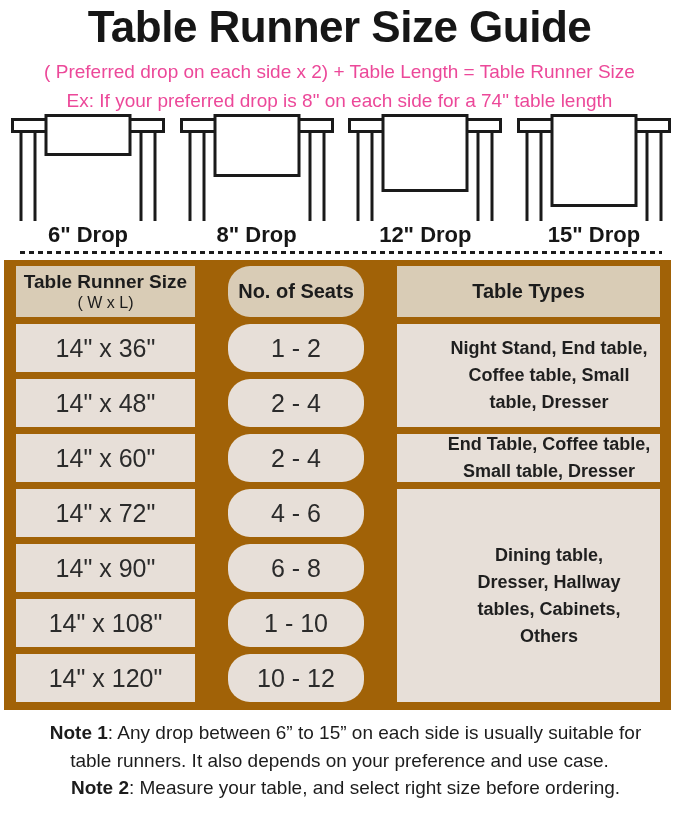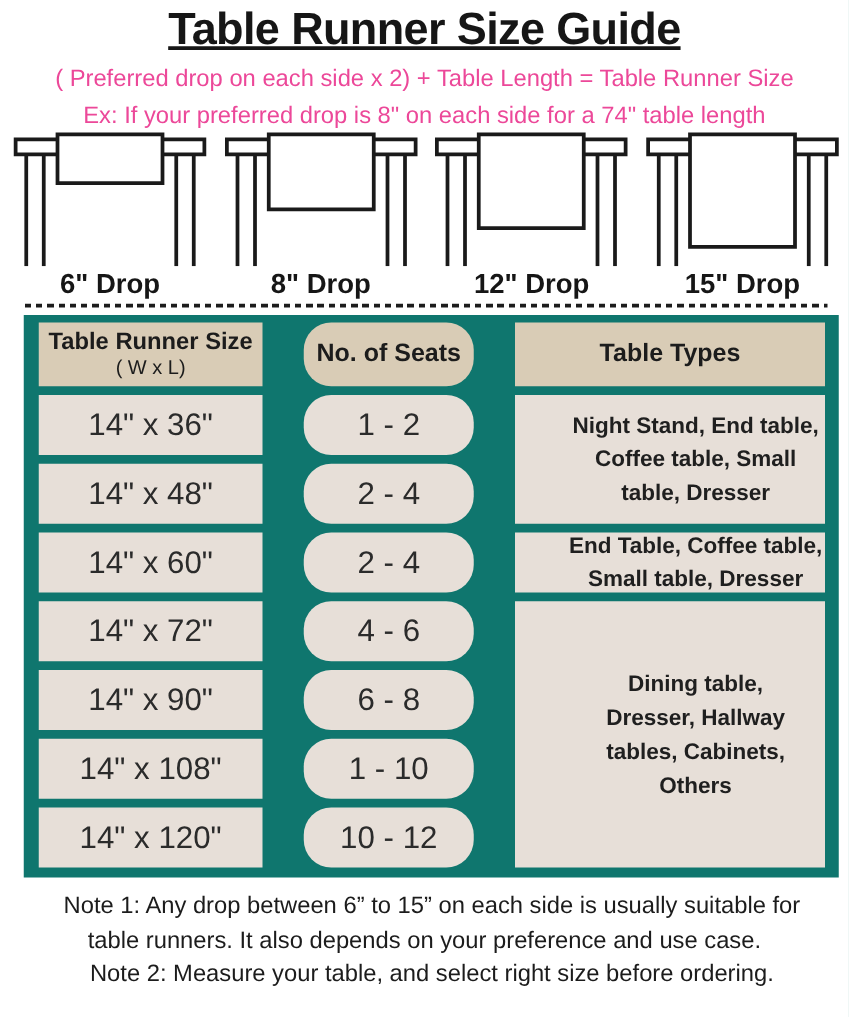--- a/index.html
+++ b/index.html
@@ -8,26 +8,25 @@
     background: #ffffff;
     overflow: hidden;
     font-family: "Liberation Sans", sans-serif;
     color: #1c1c1c;
   }
   .page { width: 679px; height: 826px; }
 
   
   .title {
     text-align: center;
-    font-size: 36px;
+    font-size: 44px;
     font-weight: bold;
     letter-spacing: -0.5px;
     margin-top: 2px;
     color: #161616;
-    text-decoration: underline;
   }
   .intro-line {
     text-align: center;
     font-size: 19px;
     white-space: nowrap;
     color: #ec4899;
   }
   .intro-line.formula { margin-top: 9px; }
   .intro-line.ex1 { margin-top: 7px; }
   .intro-line.ex2 { margin-top: 7px; }
@@ -47,22 +46,22 @@
     color: #161616;
   }
   .dashed-line {
     height: 3px;
     margin: 3px 17px 0 20px;
     background: repeating-linear-gradient(90deg, #1c1c1c 0 5px, transparent 5px 9px);
   }
 
   
   .size-grid {
-    margin: 6px 8px 0 19px;
-    background: #0f766e;
+    margin: 6px 8px 0 4px;
+    background: #a16207;
     padding: 6px 11px 8px 12px;
     display: grid;
     grid-template-columns: 179px 136px 1fr;
     grid-template-rows: 51px repeat(7, 48px);
     gap: 7px 33px;
   }
   .hcell {
     background: #d9ccb6;
     display: flex; flex-direction: column;
     align-items: center; justify-content: center;
@@ -99,21 +98,21 @@
 
   
   .notes { margin-top: 9px; }
   .note {
     text-align: center;
     font-size: 19px;
     line-height: 1.45;
     white-space: pre-line;
     color: #1c1c1c;
   }
-  .note b { font-weight: normal; margin-left: 12px; }
+  .note b { font-weight: bold; margin-left: 12px; }
 </style>
 </head>
 <body>
 
 <div class="page">
 
   <h1 class="title">Table Runner Size Guide</h1>
 
   <p class="intro-line formula">( Preferred drop on each side x 2) + Table Length = Table Runner Size</p>
   <p class="intro-line ex1">Ex: If your preferred drop is 8" on each side for a 74" table length</p>

